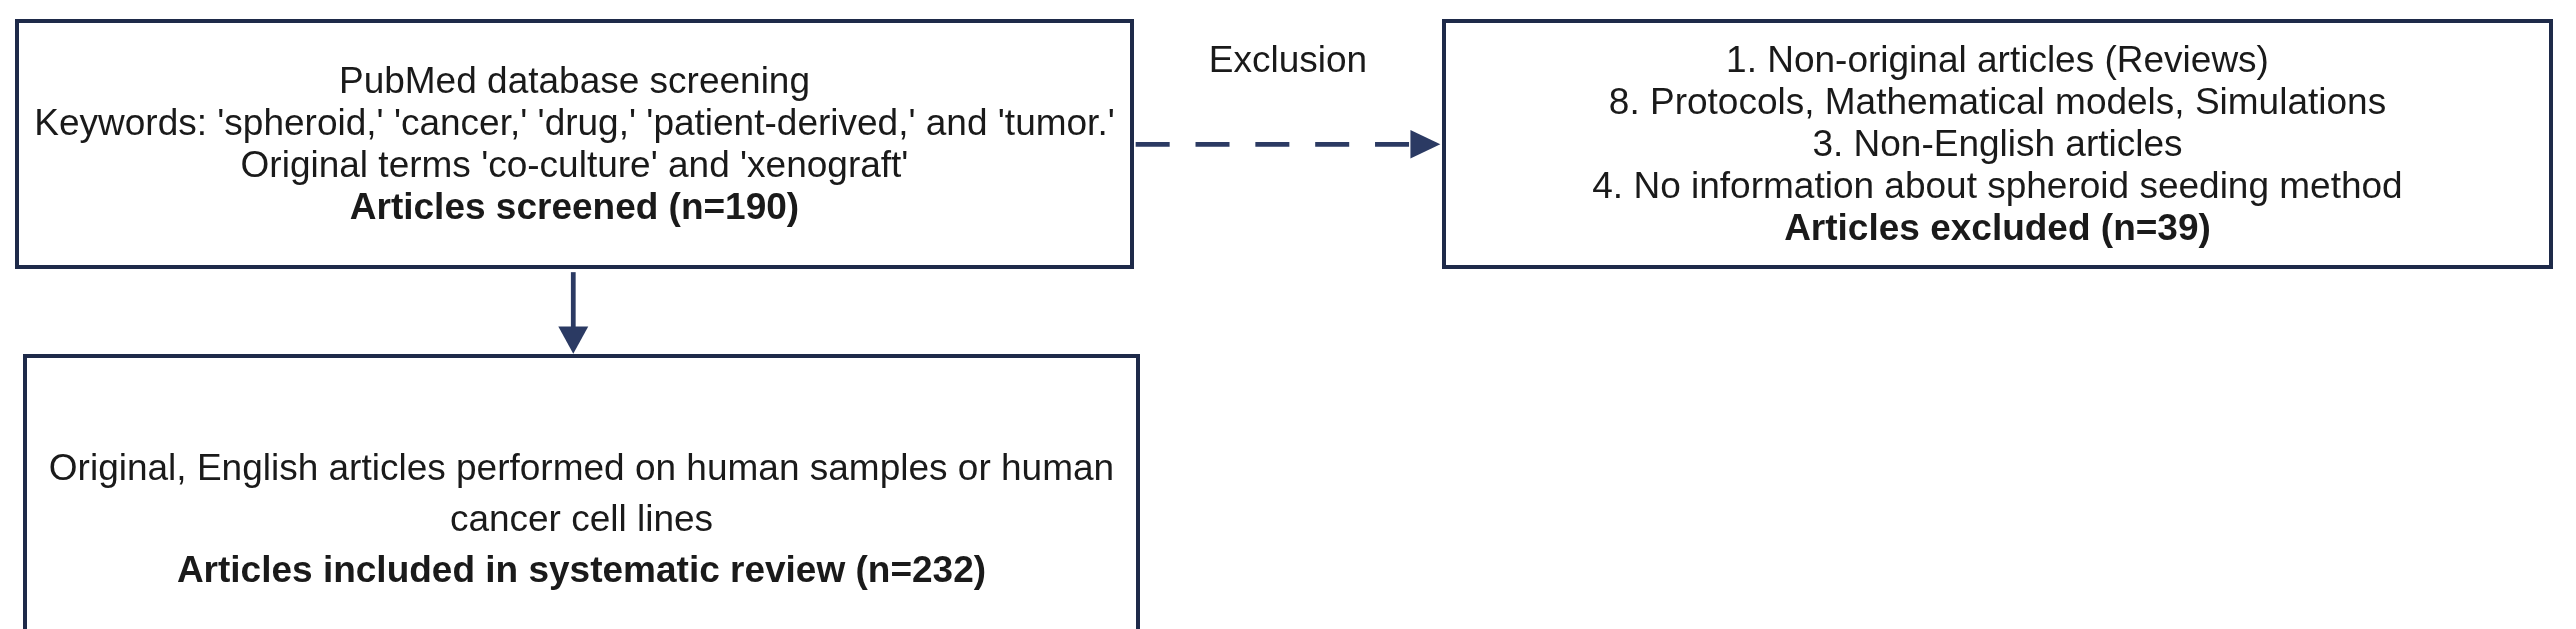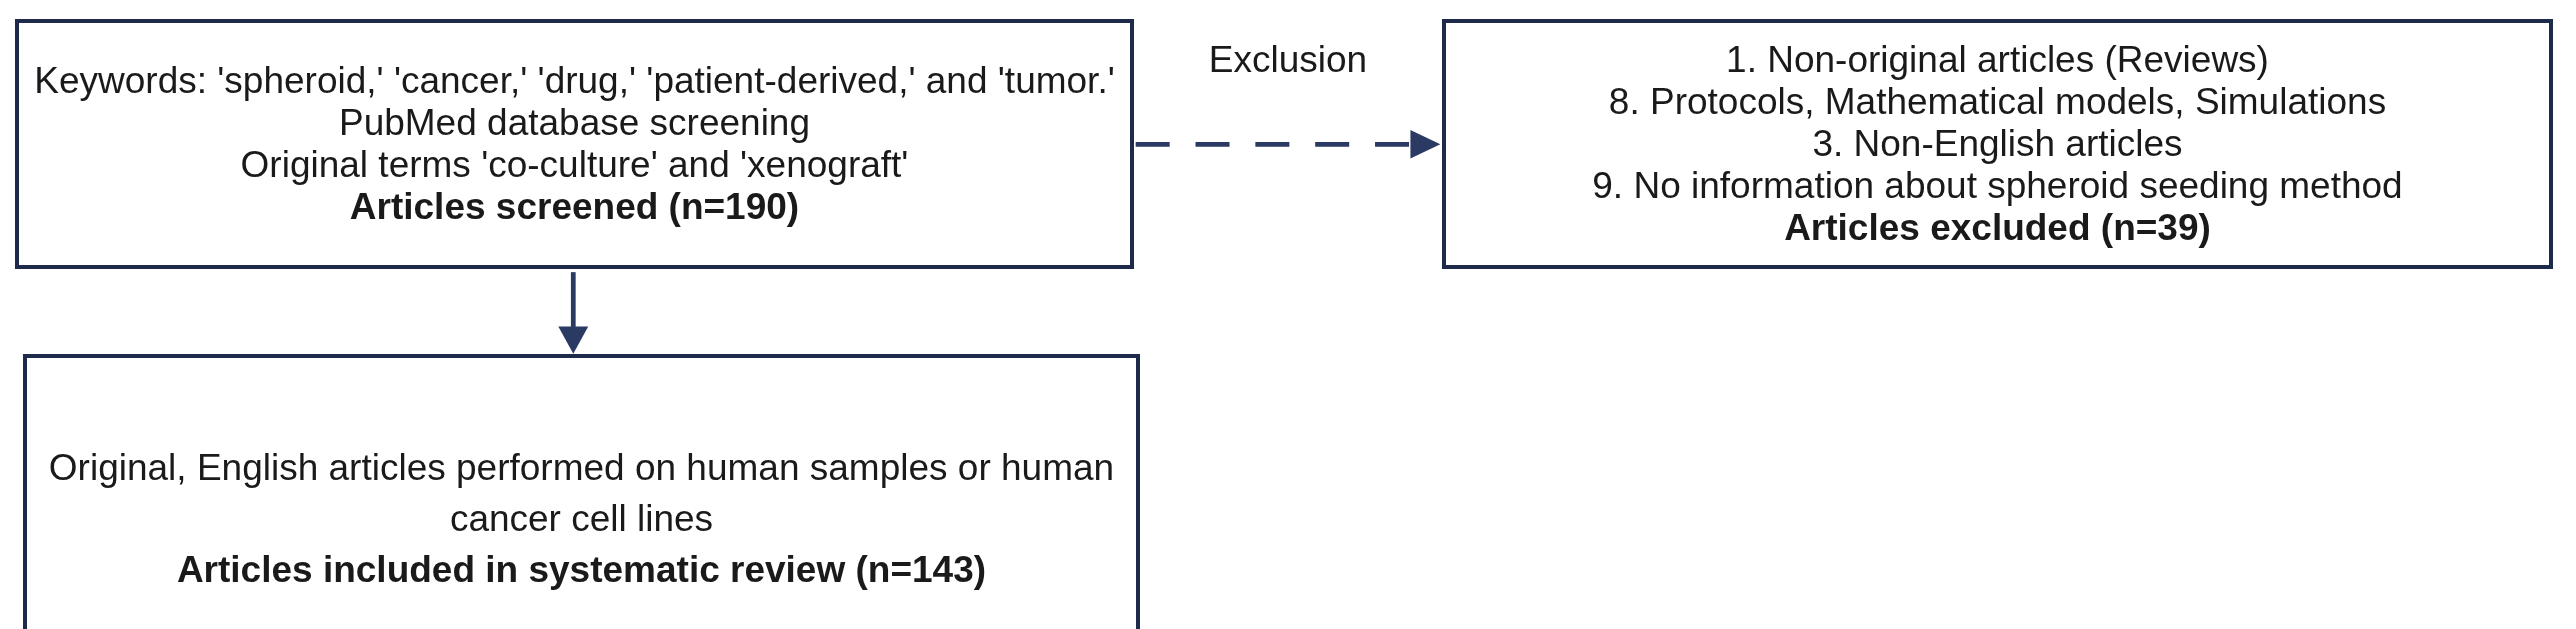--- a/index.html
+++ b/index.html
@@ -64,40 +64,40 @@
     fill: none;
   }
   .arrow-head { fill: var(--arrow-line); stroke: none; }
 </style>
 </head>
 <body>
 
 <div class="canvas">
 
   <div class="box" id="box-screening">
+    <div class="line">PubMed database screening</div>
     <div class="line">Keywords: 'spheroid,' 'cancer,' 'drug,' 'patient-derived,' and 'tumor.'</div>
-    <div class="line">PubMed database screening</div>
     <div class="line">Original terms 'co-culture' and 'xenograft'</div>
     <div class="line bold">Articles screened (n=190)</div>
   </div>
 
   <div class="exclusion-label">Exclusion</div>
 
   <div class="box" id="box-excluded">
     <div class="line">1. Non-original articles (Reviews)</div>
     <div class="line">8. Protocols, Mathematical models, Simulations</div>
     <div class="line">3. Non-English articles</div>
-    <div class="line">9. No information about spheroid seeding method</div>
+    <div class="line">4. No information about spheroid seeding method</div>
     <div class="line bold">Articles excluded (n=39)</div>
   </div>
 
   <div class="box" id="box-included">
     <div class="line">Original, English articles performed on human samples or human</div>
     <div class="line">cancer cell lines</div>
-    <div class="line bold">Articles included in systematic review (n=143)</div>
+    <div class="line bold">Articles included in systematic review (n=232)</div>
   </div>
 
   <svg class="arrow-overlay" viewBox="0 0 3788 926" xmlns="http://www.w3.org/2000/svg">
 
     <g>
       <line class="arrow-line" x1="1670" y1="212" x2="2072" y2="212" stroke-dasharray="50 38"></line>
       <polygon class="arrow-head" points="2118,212 2074,191 2074,233"></polygon>
     </g>
 
     <g>

